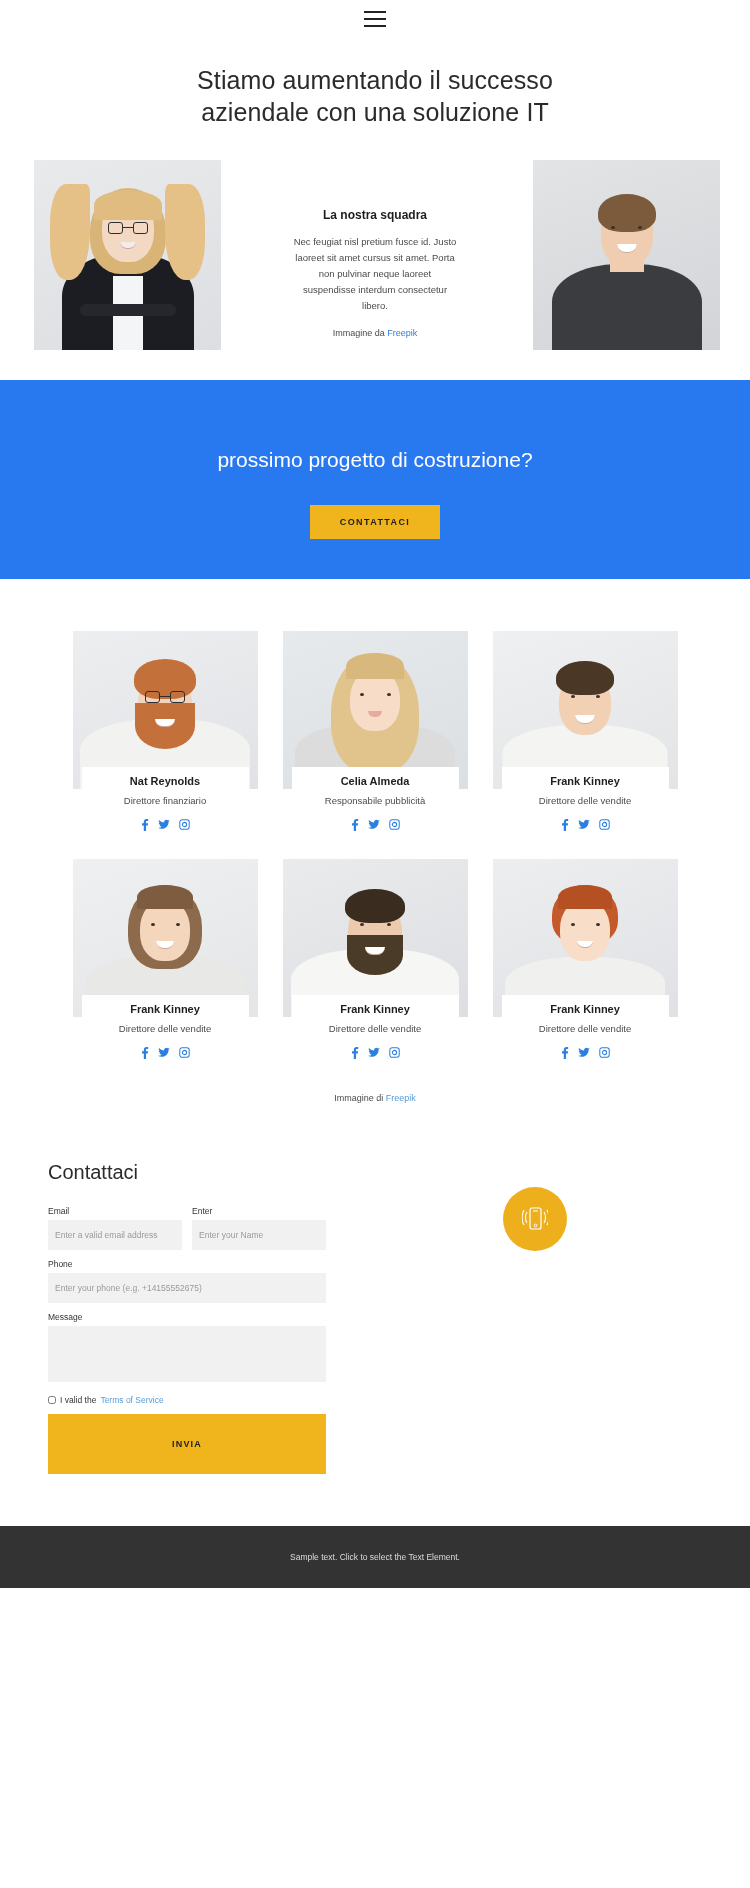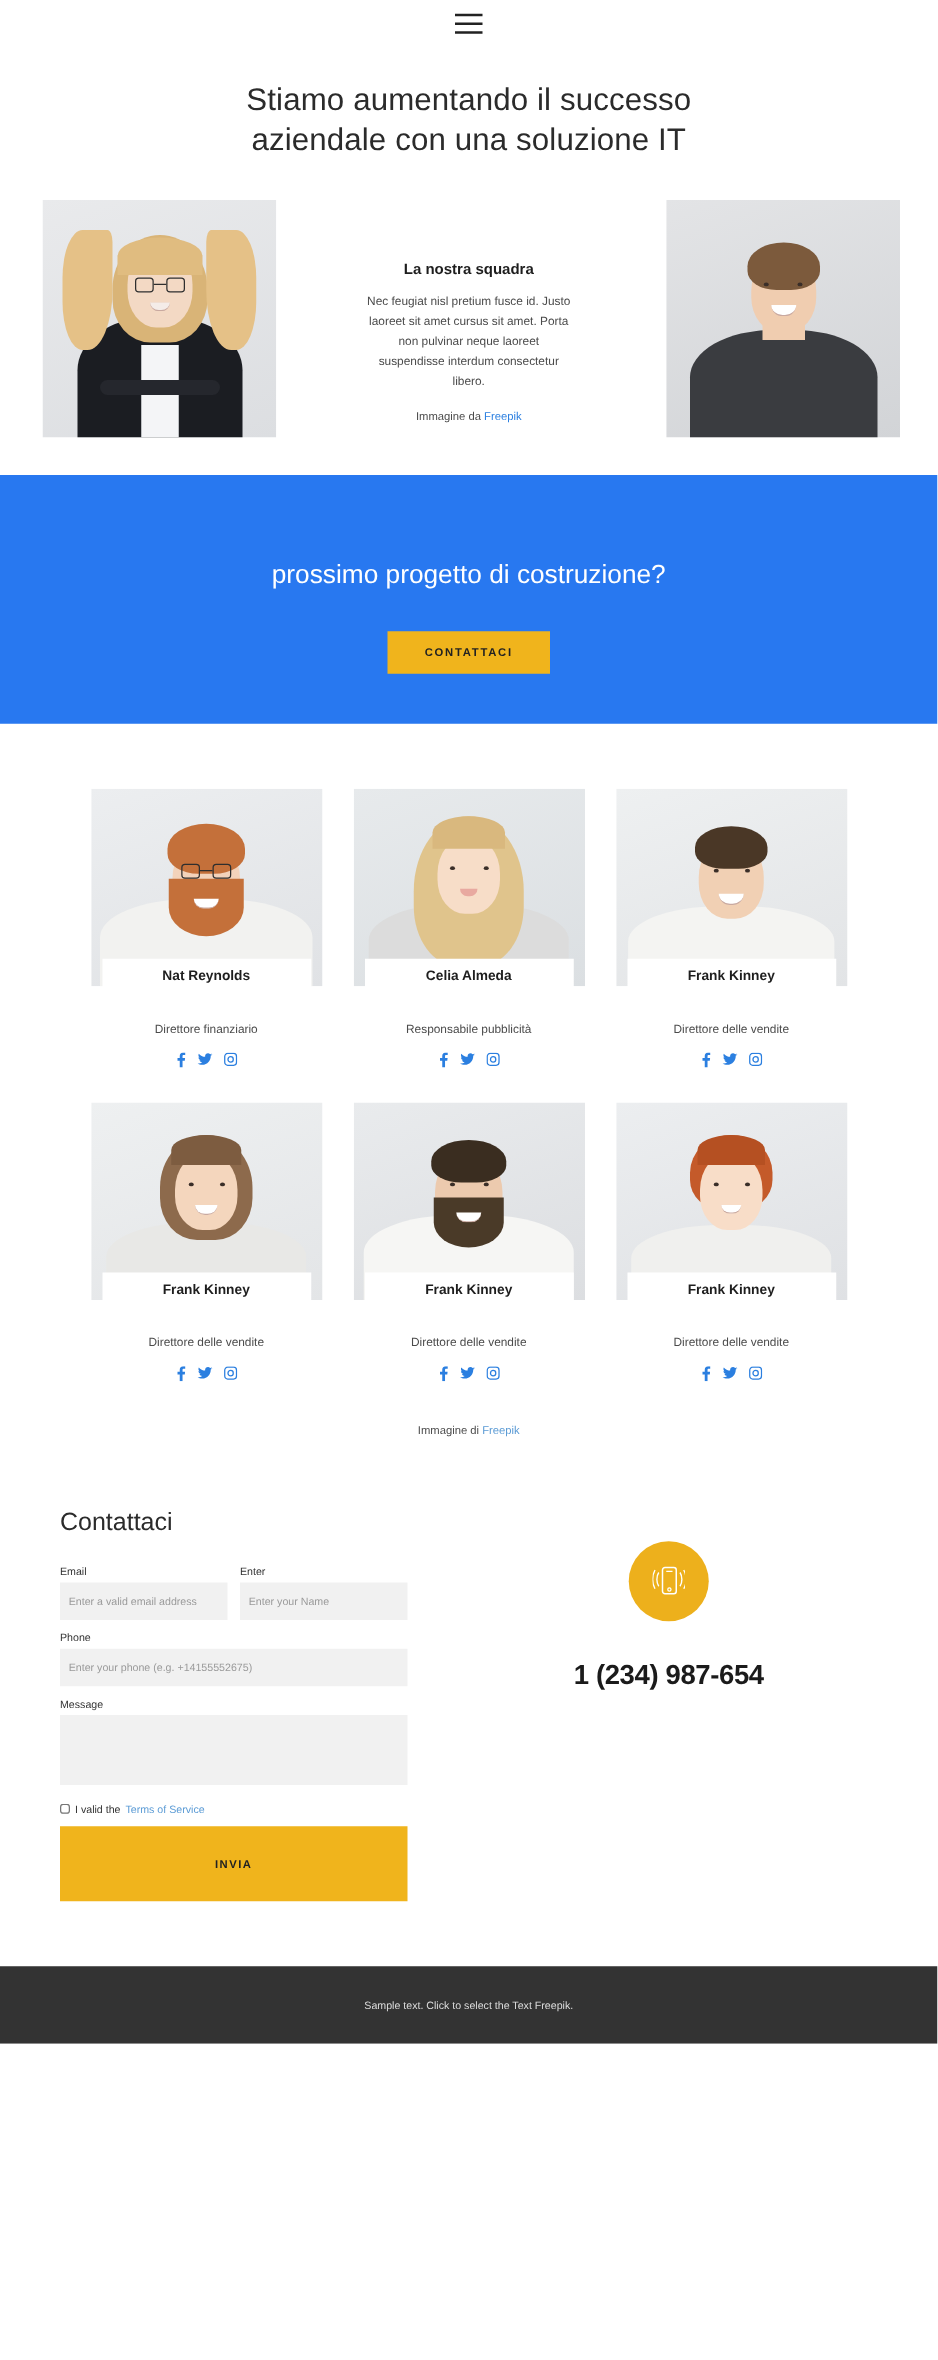--- a/index.html
+++ b/index.html
@@ -143,21 +143,21 @@
   }
   .name-plate .mname {
     font-size: 11px;
     font-weight: 700;
     color: #1e1e1e;
   }
   .mrole {
     text-align: center;
     font-size: 9.5px;
     color: #4b4b4b;
-    margin-top: 24px;
+    margin-top: 1px;
   }
   .socials {
     display: flex;
     justify-content: center;
     gap: 9px;
     margin-top: 13px;
     color: #2b7fe0;
   }
   .socials svg { display: block; }
 
@@ -661,20 +661,19 @@
       <svg width="26" height="30" viewBox="0 0 26 30">
         <rect x="8" y="4" width="11" height="21" rx="2" fill="none" stroke="#fff" stroke-width="1.2"></rect>
         <line x1="11" y1="7" x2="16" y2="7" stroke="#fff" stroke-width="1"></line>
         <circle cx="13.5" cy="21.5" r="1.3" fill="none" stroke="#fff" stroke-width="1"></circle>
         <path d="M5 8 C3 11 3 16 5 19" fill="none" stroke="#fff" stroke-width="1.1"></path>
         <path d="M2 6 C-.5 10.5 -.5 17 2 21" fill="none" stroke="#fff" stroke-width="1.1"></path>
         <path d="M22 8 C24 11 24 16 22 19" fill="none" stroke="#fff" stroke-width="1.1"></path>
         <path d="M25 6 C27.5 10.5 27.5 17 25 21" fill="none" stroke="#fff" stroke-width="1.1"></path>
       </svg>
     </div>
-    <div class="phone-num">1 (234) 987-654</div>
   </div>
 
 </section>
 
 <footer class="footer">
-  <span>Sample text. Click to select the Text Freepik.</span>
+  <span>Sample text. Click to select the Text Element.</span>
 </footer>
 
 </body></html>

